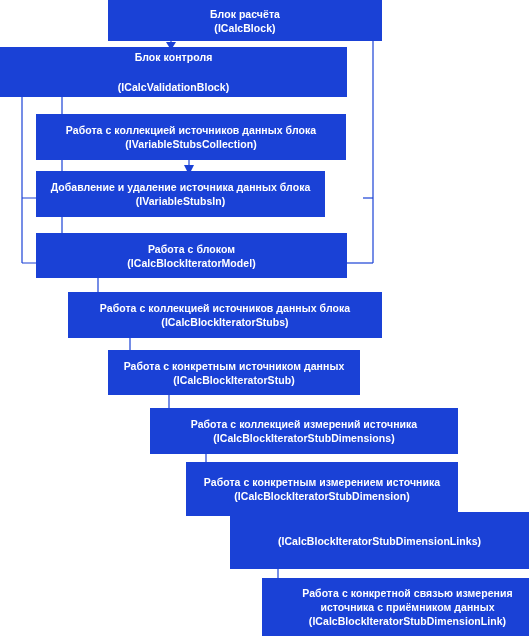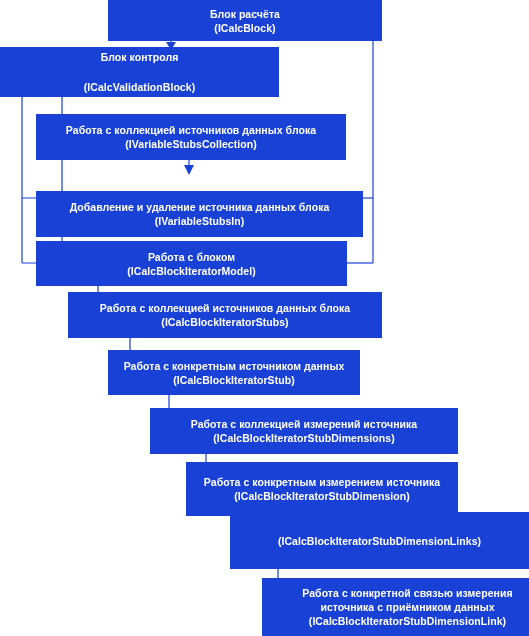--- a/index.html
+++ b/index.html
@@ -97,36 +97,36 @@
     <path d="M246 508 L246 540 L230 540"></path>
 
     <path d="M278 569 L278 607 L262 607"></path>
   </svg>
 
   <div class="node" style="left:108px;top:0px;width:274px;height:41px;">
     <span class="title">Блок расчёта</span>
     <span class="iface">(ICalcBlock)</span>
   </div>
 
-  <div class="node" style="left:0px;top:47px;width:279px;height:50px;gap:16px;">
+  <div class="node" style="left:0px;top:47px;width:347px;height:50px;gap:16px;">
     <span class="title">Блок контроля</span>
     <span class="iface">(ICalcValidationBlock)</span>
   </div>
 
   <div class="node" style="left:36px;top:114px;width:310px;height:46px;">
     <span class="title">Работа с коллекцией источников данных блока</span>
     <span class="iface">(IVariableStubsCollection)</span>
   </div>
 
-  <div class="node" style="left:36px;top:191px;width:327px;height:46px;">
+  <div class="node" style="left:36px;top:171px;width:289px;height:46px;">
     <span class="title">Добавление и удаление источника данных блока</span>
     <span class="iface">(IVariableStubsIn)</span>
   </div>
 
-  <div class="node" style="left:36px;top:233px;width:311px;height:45px;margin-top:8px;">
+  <div class="node" style="left:36px;top:233px;width:311px;height:45px;">
     <span class="title">Работа с блоком</span>
     <span class="iface">(ICalcBlockIteratorModel)</span>
   </div>
 
   <div class="node" style="left:68px;top:292px;width:314px;height:46px;">
     <span class="title">Работа с коллекцией источников данных блока</span>
     <span class="iface">(ICalcBlockIteratorStubs)</span>
   </div>
 
   <div class="node" style="left:108px;top:350px;width:252px;height:45px;">

